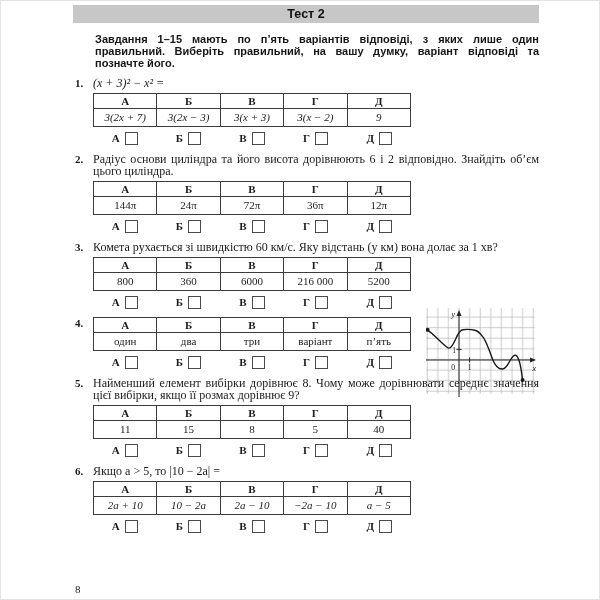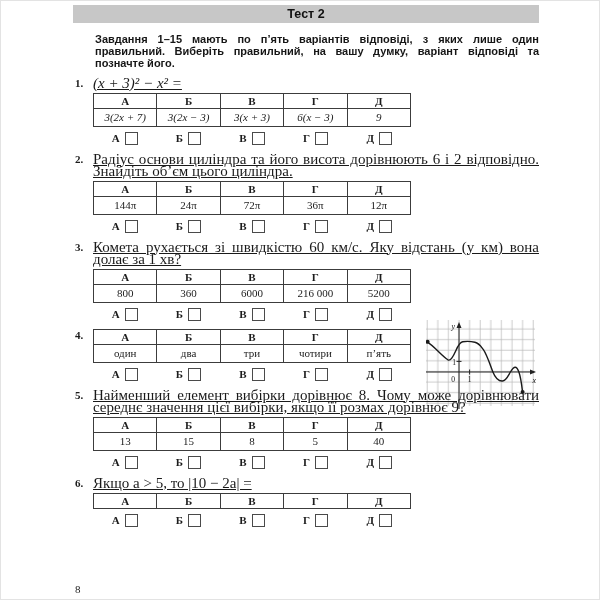--- a/index.html
+++ b/index.html
@@ -39,25 +39,24 @@
 
   
   .question { margin-top:8px; position:relative; padding-left:20px; }
   .question.first { margin-top:7px; }
   .q-num {
     position:absolute; left:2px; top:0;
     font-weight:bold; font-size:11px;
   }
   .q-text {
     display:block;
-    font-size:15px;
+    font-size:12px;
     line-height:12px;
     text-align:justify;
     color:#1a1a1a;
-    text-decoration:underline;
   }
   .q-text.math { font-style:italic; }
   .q4 .q-text { max-width:326px; }
 
   
   table.options {
     border-collapse:collapse;
     table-layout:fixed;
     width:318px;
     margin-top:4px;
@@ -128,21 +127,21 @@
         <th>А</th>
         <th>Б</th>
         <th>В</th>
         <th>Г</th>
         <th>Д</th>
       </tr>
       <tr>
         <td>3(2x + 7)</td>
         <td>3(2x − 3)</td>
         <td>3(x + 3)</td>
-        <td>6(x − 3)</td>
+        <td>3(x − 2)</td>
         <td>9</td>
       </tr>
     </tbody>
       </table>
     <div class="answer-row">
       <div class="answer-cell">
           <span class="answer-letter">А</span>
           <span class="checkbox"></span>
         </div>
       <div class="answer-cell">
@@ -303,21 +302,21 @@
         <th>А</th>
         <th>Б</th>
         <th>В</th>
         <th>Г</th>
         <th>Д</th>
       </tr>
       <tr>
         <td>один</td>
         <td>два</td>
         <td>три</td>
-        <td>чотири</td>
+        <td>варіант</td>
         <td>п’ять</td>
       </tr>
     </tbody>
       </table>
     <div class="answer-row">
       <div class="answer-cell">
           <span class="answer-letter">А</span>
           <span class="checkbox"></span>
         </div>
       <div class="answer-cell">
@@ -345,21 +344,21 @@
     <table class="options">
       <tbody>
           <tr>
         <th>А</th>
         <th>Б</th>
         <th>В</th>
         <th>Г</th>
         <th>Д</th>
       </tr>
       <tr>
-        <td>13</td>
+        <td>11</td>
         <td>15</td>
         <td>8</td>
         <td>5</td>
         <td>40</td>
       </tr>
     </tbody>
       </table>
     <div class="answer-row">
       <div class="answer-cell">
           <span class="answer-letter">А</span>
@@ -389,20 +388,27 @@
     <span class="q-text">Якщо a &gt; 5, то |10 − 2a| =</span>
     <table class="options math-opts">
       <tbody>
           <tr>
         <th>А</th>
         <th>Б</th>
         <th>В</th>
         <th>Г</th>
         <th>Д</th>
       </tr>
+      <tr>
+        <td>2a + 10</td>
+        <td>10 − 2a</td>
+        <td>2a − 10</td>
+        <td>−2a − 10</td>
+        <td>a − 5</td>
+      </tr>
     </tbody>
       </table>
     <div class="answer-row">
       <div class="answer-cell">
           <span class="answer-letter">А</span>
           <span class="checkbox"></span>
         </div>
       <div class="answer-cell">
           <span class="answer-letter">Б</span>
           <span class="checkbox"></span>

